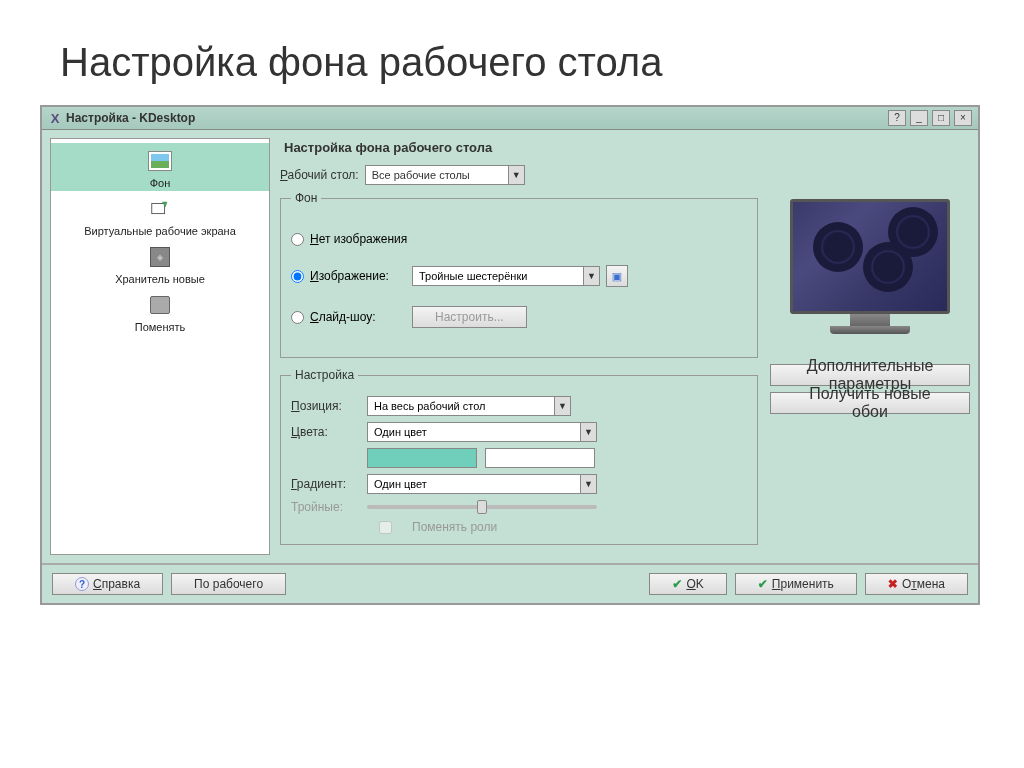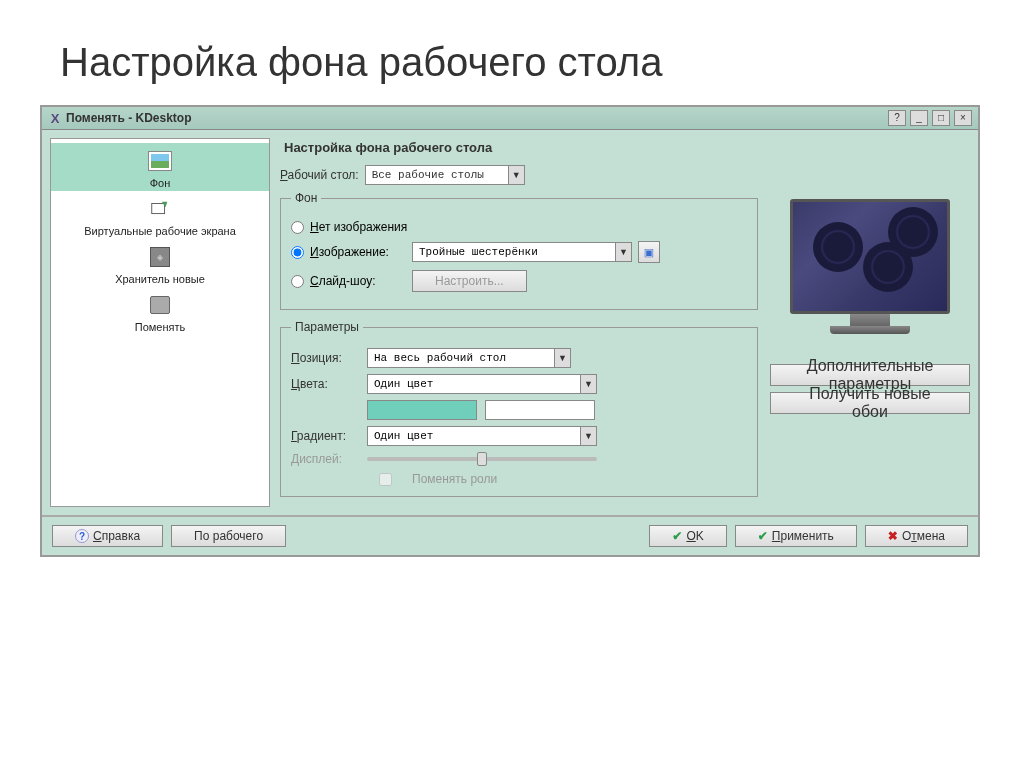--- a/index.html
+++ b/index.html
@@ -19,24 +19,24 @@
 .sidebar-icon { width: 28px; height: 28px; margin: 0 auto 2px; display: flex; align-items: center; justify-content: center; }
 .sidebar-label { font-size: 11px; color: #222; }
 .main { flex: 1; display: flex; flex-direction: column; }
 .main-header { font-weight: bold; font-size: 13px; color: #333; padding: 2px 4px 10px; }
 .row { display: flex; align-items: center; gap: 6px; margin-bottom: 6px; font-size: 12px; color: #333; }
 .main-cols { display: flex; gap: 12px; }
 .main-left { flex: 1; }
 .main-right { width: 200px; }
 fieldset { border: 1px solid #999; border-radius: 0; padding: 8px 10px 10px; margin-bottom: 10px; font-size: 12px; }
 legend { font-size: 12px; color: #333; padding: 0 4px; }
-.radio-row { display: flex; align-items: center; gap: 6px; margin: 7px 0; }
+.radio-row { display: flex; align-items: center; gap: 6px; margin: 19px 0; }
 input[type="radio"] { margin: 0; }
 .combo { display: inline-flex; border: 1px solid #888; background: #fff; height: 20px; align-items: center; }
-.combo-text { padding: 0 6px; font-size: 11px; flex: 1; font-family: Liberation Mono, monospace; }
+.combo-text { padding: 0 6px; font-size: 11px; flex: 1; }
 .combo-arrow { width: 16px; height: 18px; background: #ddd; border-left: 1px solid #888; text-align: center; font-size: 9px; line-height: 18px; color: #333; }
 .btn { border: 1px solid #888; background: linear-gradient(#f4f4f4, #dcdcdc); padding: 2px 22px; font-size: 12px; color: #333; cursor: pointer; height: 22px; display: inline-flex; align-items: center; gap: 4px; }
 .btn.disabled { color: #999; }
 .btn-small { width: 22px; padding: 0; justify-content: center; }
 .label { font-size: 12px; color: #333; min-width: 68px; }
 .label.disabled { color: #999; }
 .u { text-decoration: underline; }
 .param-row { display: flex; align-items: center; gap: 8px; margin: 6px 0; }
 .color-swatch { width: 110px; height: 20px; border: 1px solid #888; background: #6fcfbb; }
 .color-swatch2 { width: 110px; height: 20px; border: 1px solid #888; background: #fff; }
@@ -65,21 +65,21 @@
 </head>
 <body>
 
 <h1 class="slide-title">Настройка фона рабочего стола</h1>
 
 <div class="container">
 <div class="window">
 
   <div class="titlebar">
     <span class="titlebar-icon">X</span>
-    <span class="titlebar-text">Поменять - KDesktop</span>
+    <span class="titlebar-text">Настройка - KDesktop</span>
     <div class="titlebar-buttons">
       <div class="titlebar-btn">?</div>
       <div class="titlebar-btn">_</div>
       <div class="titlebar-btn">□</div>
       <div class="titlebar-btn">×</div>
     </div>
   </div>
 
   <div class="window-body">
 
@@ -129,37 +129,37 @@
 
           <fieldset>
             <legend>Фон</legend>
             <div class="radio-row">
               <input type="radio" name="bg" style="">
               <span><span class="u">Н</span>ет изображения</span>
             </div>
             <div class="radio-row">
               <input type="radio" name="bg" checked="" style="">
               <span style="min-width:96px"><span class="u">И</span>зображение:</span>
-              <div class="combo" style="width:220px">
+              <div class="combo" style="width:188px">
                 <span class="combo-text">Тройные шестерёнки</span>
                 <span class="combo-arrow">▼</span>
               </div>
               <button class="btn btn-small">
                 <span style="font-size:11px;color:#3a6fcf">▣</span>
               </button>
             </div>
             <div class="radio-row">
               <input type="radio" name="bg" style="">
               <span style="min-width:96px"><span class="u">С</span>лайд-шоу:</span>
               <button class="btn disabled">Настроить...</button>
             </div>
           </fieldset>
 
           <fieldset>
-            <legend>Параметры</legend>
+            <legend>Настройка</legend>
             <div class="param-row">
               <span class="label"><span class="u">П</span>озиция:</span>
               <div class="combo" style="width:204px">
                 <span class="combo-text">На весь рабочий стол</span>
                 <span class="combo-arrow">▼</span>
               </div>
             </div>
             <div class="param-row">
               <span class="label"><span class="u">Ц</span>вета:</span>
               <div class="combo" style="width:230px">
@@ -173,21 +173,21 @@
               <div class="color-swatch2"></div>
             </div>
             <div class="param-row">
               <span class="label"><span class="u">Г</span>радиент:</span>
               <div class="combo" style="width:230px">
                 <span class="combo-text">Один цвет</span>
                 <span class="combo-arrow">▼</span>
               </div>
             </div>
             <div class="param-row">
-              <span class="label disabled">Дисплей:</span>
+              <span class="label disabled">Тройные:</span>
               <div class="slider">
                 <div class="slider-thumb"></div>
               </div>
             </div>
             <div class="checkbox-row">
               <span class="label"></span>
               <input type="checkbox" disabled="" style="">
               <span>Поменять роли</span>
             </div>
           </fieldset>

